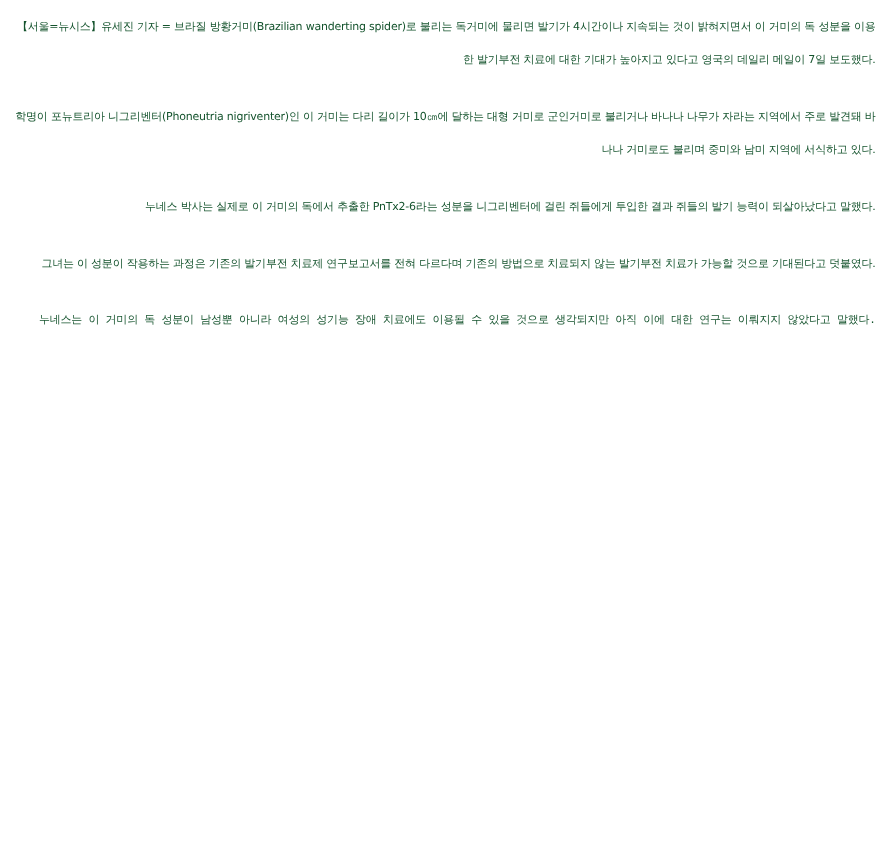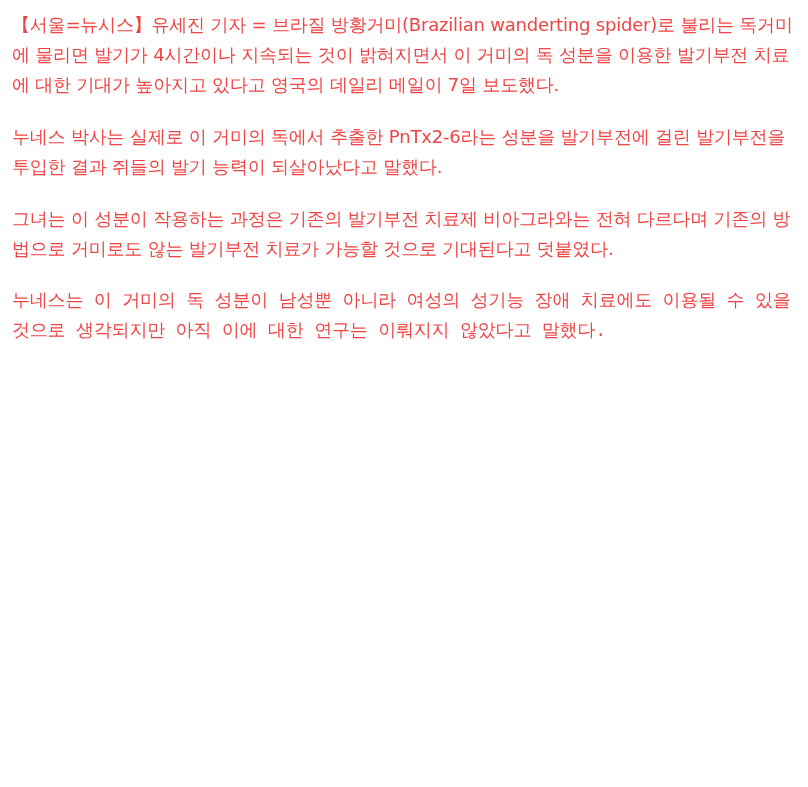--- a/index.html
+++ b/index.html
@@ -13,35 +13,36 @@
     font-family: "DejaVu Sans", "Liberation Sans", sans-serif;
     color: #1c1c1c;
     overflow: hidden;
   }
   .article {
     box-sizing: border-box;
     width: 808px;
     padding: 10px 12px 0 12px;
   }
   .para {
-    font-size: 18px;
+    font-size: 10px;
     line-height: 30px;
     letter-spacing: -0.2px;
-    color: #ef4444;
+    color: #14532d;
     margin: 0 0 22px 0;
-    text-align: left;
+    text-align: right;
     word-break: break-all;
     white-space: normal;
   }
   .para:last-child {
     margin-bottom: 0;
     font-family: Liberation Mono, monospace;
   }
 </style>
 </head>
 <body>
 
 <div class="article">
   <p class="para">【서울=뉴시스】유세진 기자 = 브라질 방황거미(Brazilian wanderting spider)로 불리는 독거미에 물리면 발기가 4시간이나 지속되는 것이 밝혀지면서 이 거미의 독 성분을 이용한 발기부전 치료에 대한 기대가 높아지고 있다고 영국의 데일리 메일이 7일 보도했다.</p>
-  <p class="para">누네스 박사는 실제로 이 거미의 독에서 추출한 PnTx2-6라는 성분을 발기부전에 걸린 발기부전을 투입한 결과 쥐들의 발기 능력이 되살아났다고 말했다.</p>
-  <p class="para">그녀는 이 성분이 작용하는 과정은 기존의 발기부전 치료제 비아그라와는 전혀 다르다며 기존의 방법으로 거미로도 않는 발기부전 치료가 가능할 것으로 기대된다고 덧붙였다.</p>
+  <p class="para">학명이 포뉴트리아 니그리벤터(Phoneutria nigriventer)인 이 거미는 다리 길이가 10㎝에 달하는 대형 거미로 군인거미로 불리거나 바나나 나무가 자라는 지역에서 주로 발견돼 바나나 거미로도 불리며 중미와 남미 지역에 서식하고 있다.</p>
+  <p class="para">누네스 박사는 실제로 이 거미의 독에서 추출한 PnTx2-6라는 성분을 니그리벤터에 걸린 쥐들에게 투입한 결과 쥐들의 발기 능력이 되살아났다고 말했다.</p>
+  <p class="para">그녀는 이 성분이 작용하는 과정은 기존의 발기부전 치료제 연구보고서를 전혀 다르다며 기존의 방법으로 치료되지 않는 발기부전 치료가 가능할 것으로 기대된다고 덧붙였다.</p>
   <p class="para">누네스는 이 거미의 독 성분이 남성뿐 아니라 여성의 성기능 장애 치료에도 이용될 수 있을 것으로 생각되지만 아직 이에 대한 연구는 이뤄지지 않았다고 말했다.</p>
 </div>
 
 </body></html>

